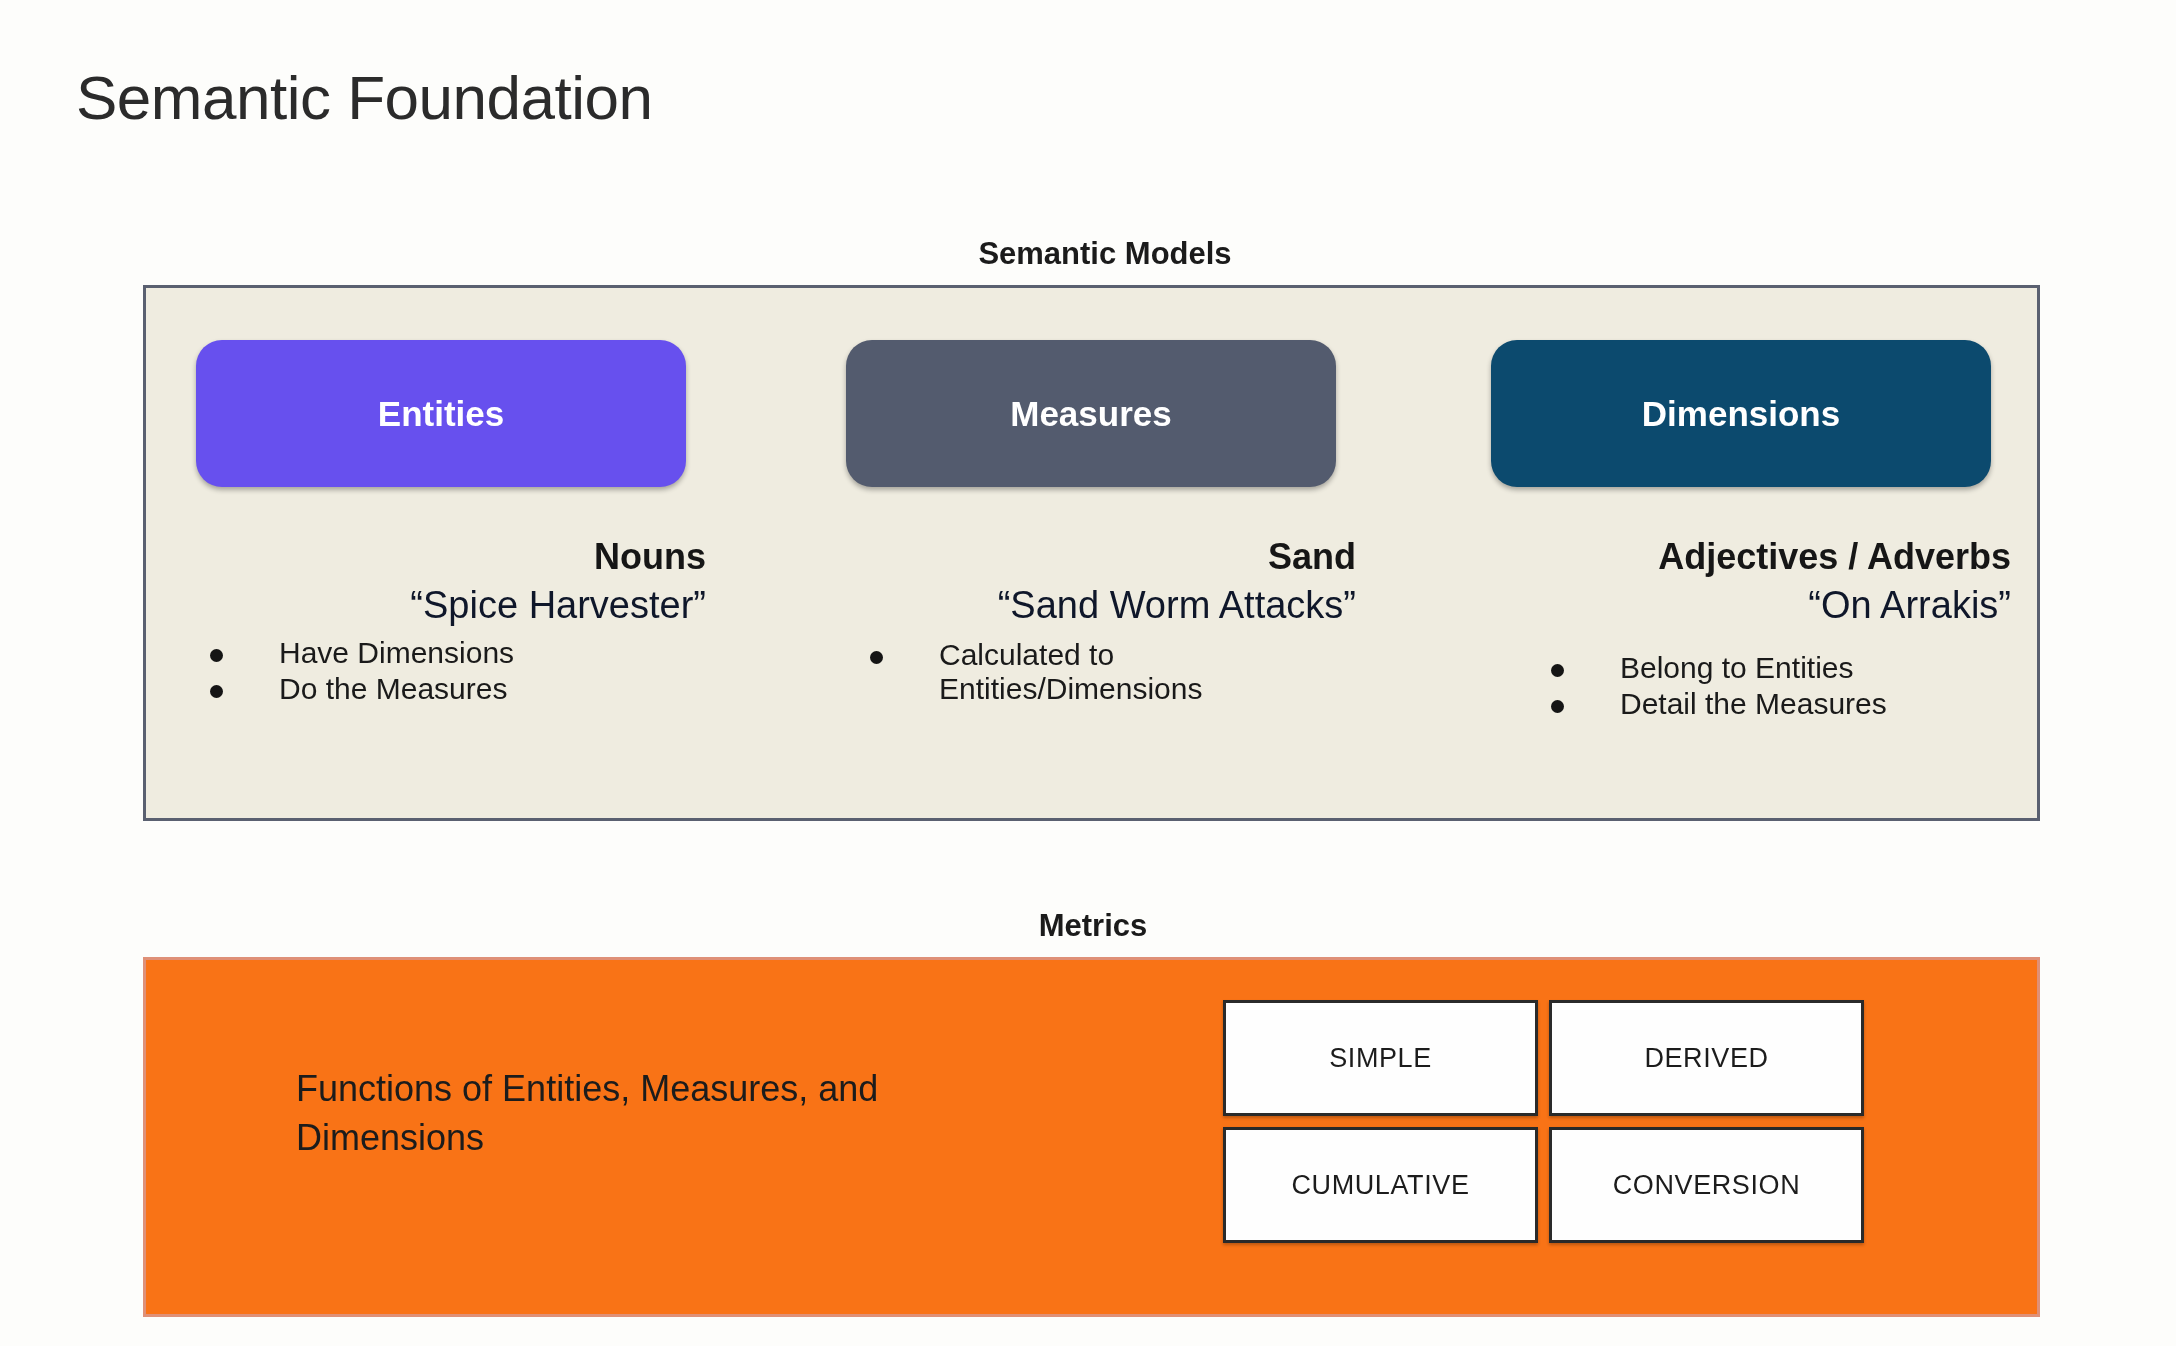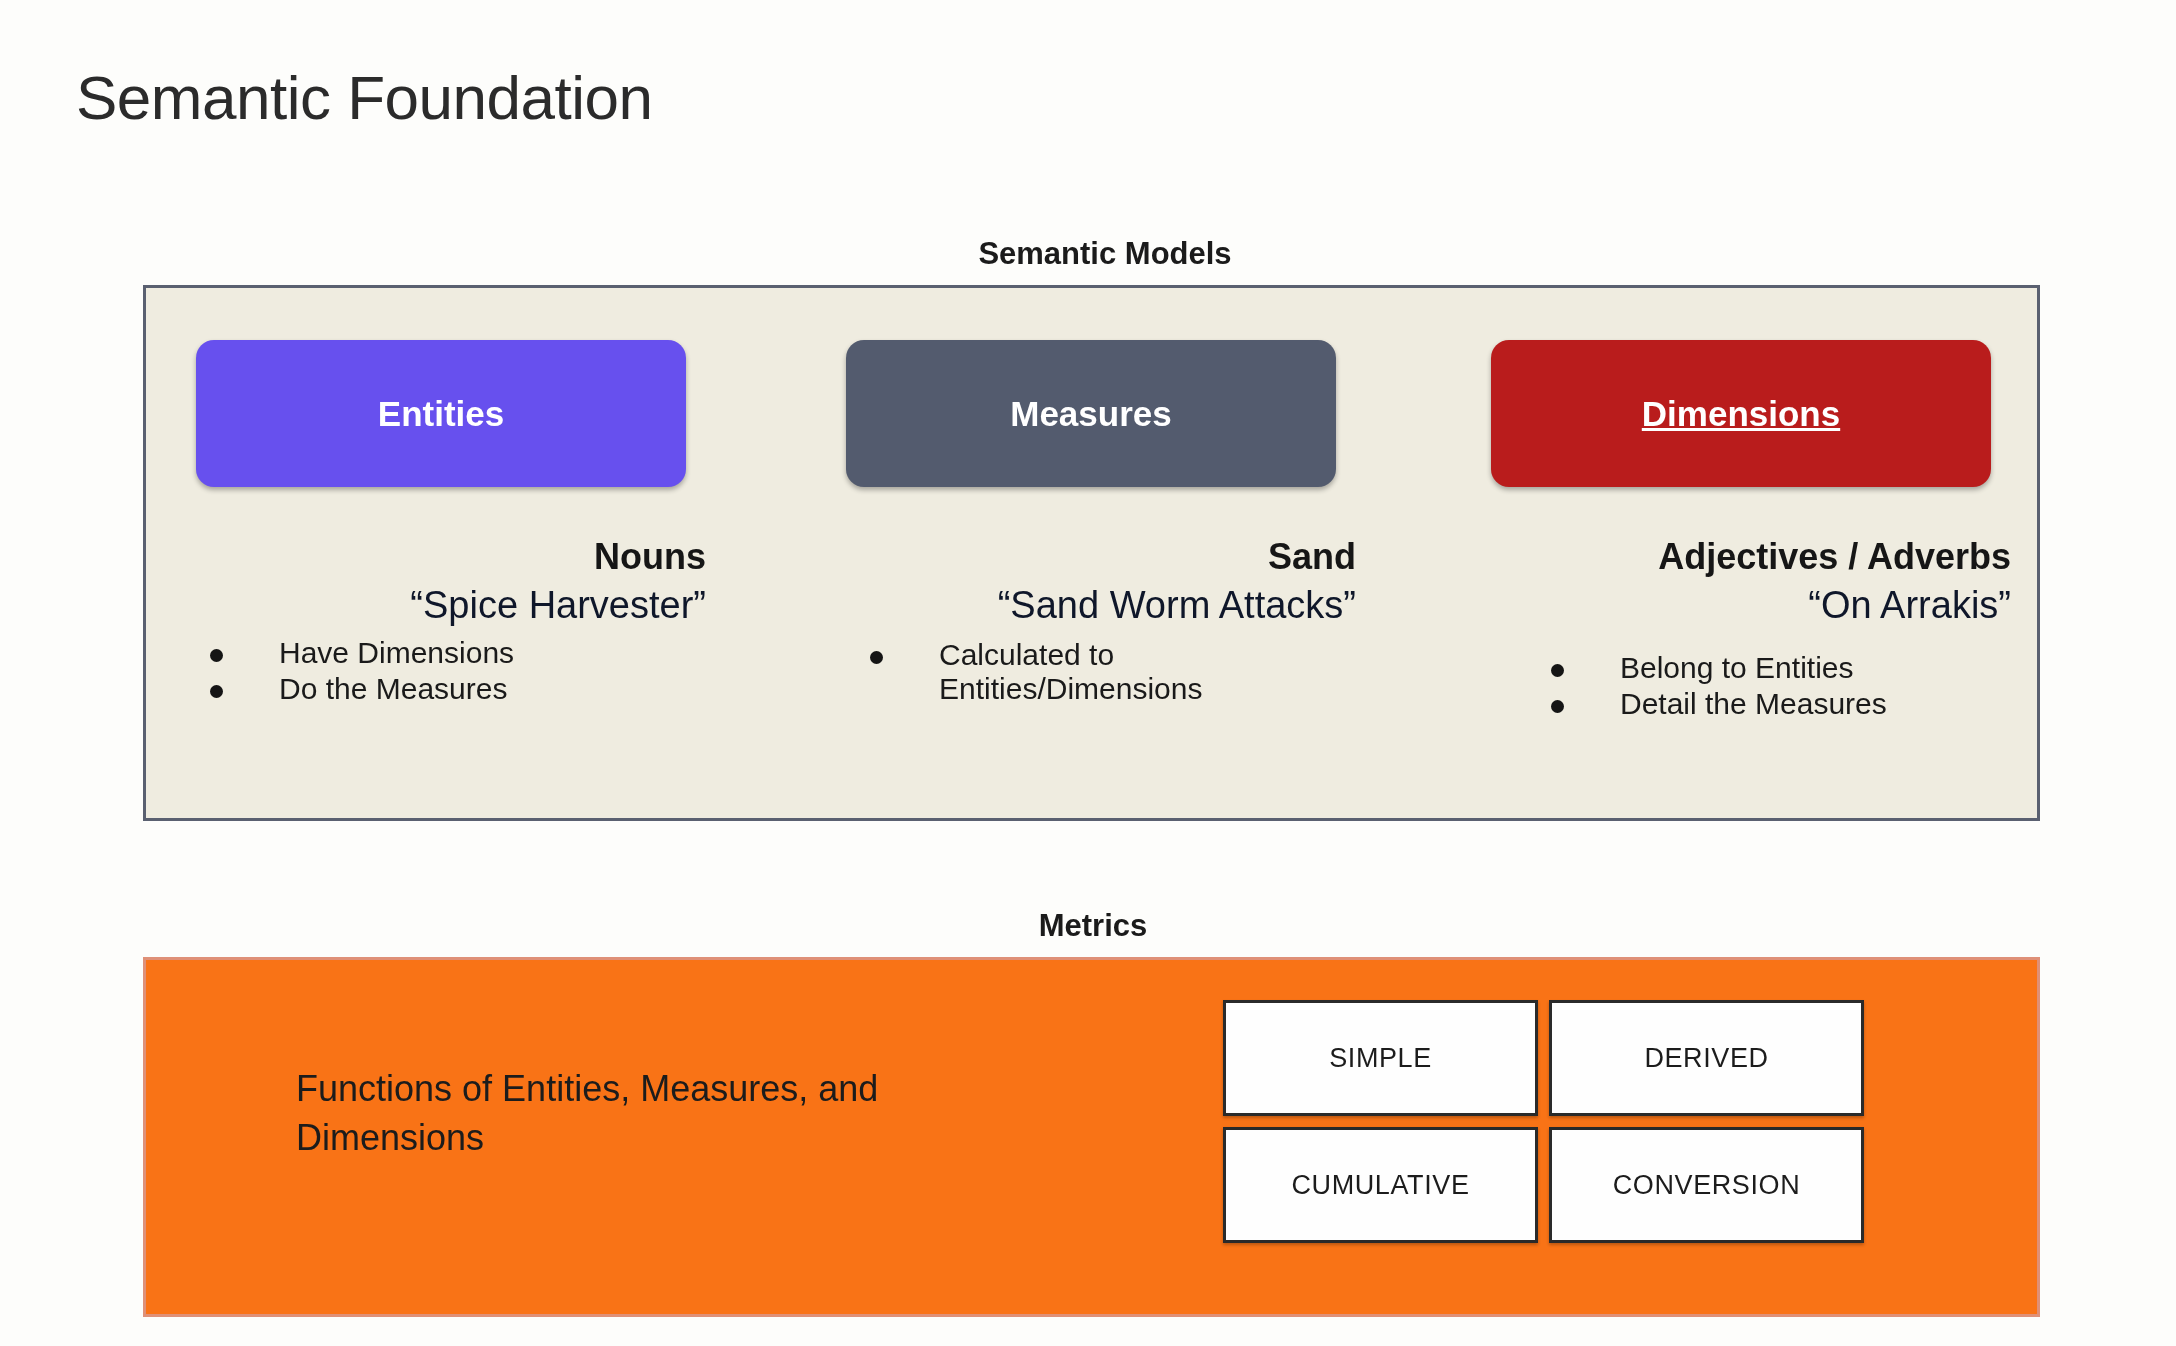--- a/index.html
+++ b/index.html
@@ -86,33 +86,33 @@
   #sm-col-0 { left: 50px;   width: 490px; }
   #sm-col-1 { left: 700px;  width: 490px; }
   #sm-col-2 { left: 1345px; width: 500px; }
 
   .pill {
     position: absolute;
     top: 52px;
     left: 0;
     width: 100%;
     height: 147px;
-    border-radius: 18px;
+    border-radius: 26px;
     display: flex;
     align-items: center;
     justify-content: center;
     color: #ffffff;
     font-size: 35px;
     font-weight: bold;
     box-shadow: 0 3px 5px rgba(0,0,0,0.30);
     box-sizing: border-box;
   }
   #pill-entities   { background: #6750ee; }
   #pill-measures   { background: #535b6e; }
-  #pill-dimensions { background: #b91c1c; text-decoration: underline; }
+  #pill-dimensions { background: #0c4a6e; }
 
   .sm-heading {
     position: absolute;
     top: 248px;
     left: -20px;
     width: calc(100% + 40px);
     text-align: right;
     font-size: 36px;
     font-weight: bold;
     color: #161616;

